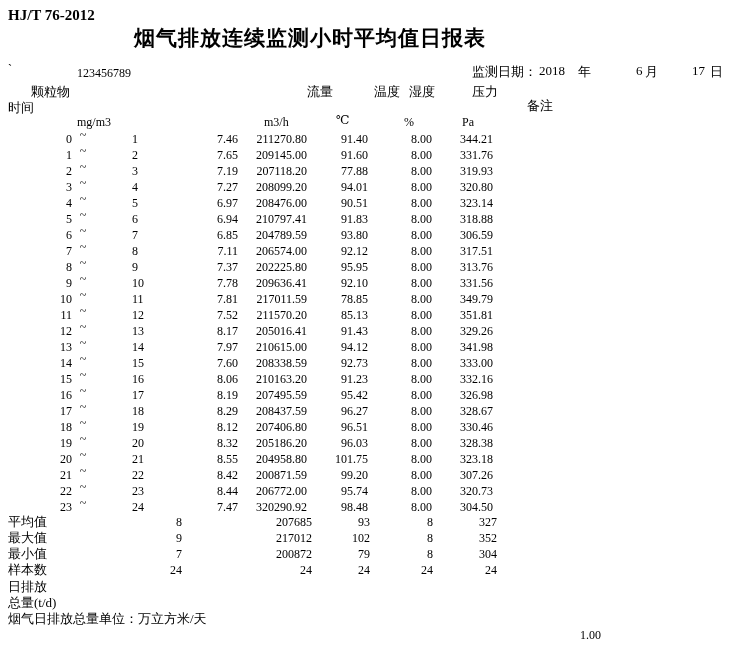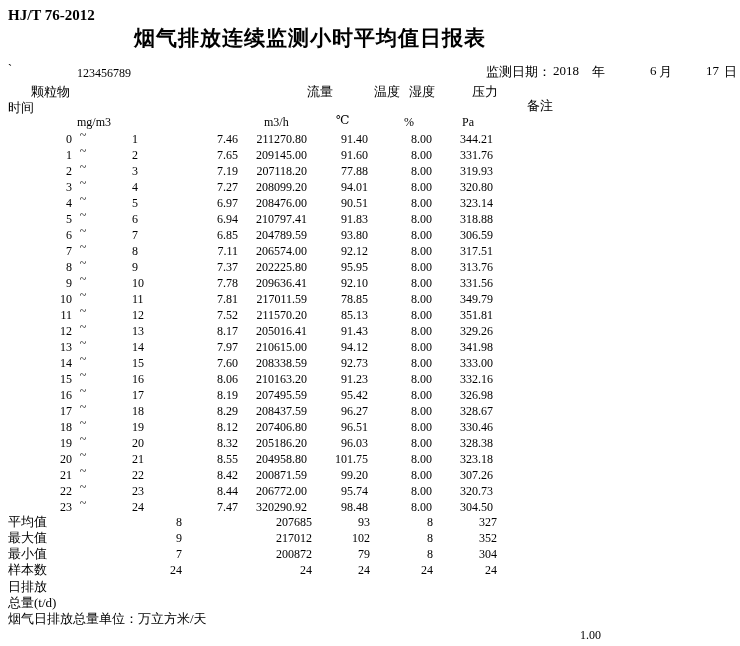--- a/index.html
+++ b/index.html
@@ -33,21 +33,21 @@
 <body>
 
 <div class="page">
 
   <div class="std">HJ/T 76-2012</div>
   <div class="title">烟气排放连续监测小时平均值日报表</div>
 
   <span class="abs" style="left:8px;top:62px;">`</span>
   <span class="abs" style="left:77px;top:66px;">123456789</span>
 
-  <div class="abs" style="left:14px;top:63px;width:616px;height:16px;">
+  <div class="abs" style="left:0;top:63px;width:616px;height:16px;">
     <span class="abs lbl" style="left:472px;top:0;">监测日期：</span>
     <span class="abs lbl" style="left:539px;top:0;">2018</span>
     <span class="abs lbl" style="left:578px;top:0;">年</span>
     <span class="abs lbl" style="left:636px;top:0;">6</span>
     <span class="abs lbl" style="left:645px;top:0;">月</span>
     <span class="abs lbl" style="left:692px;top:0;">17</span>
     <span class="abs lbl" style="left:710px;top:0;">日</span>
   </div>
 
   <span class="abs lbl" style="left:31px;top:83px;">颗粒物</span>

